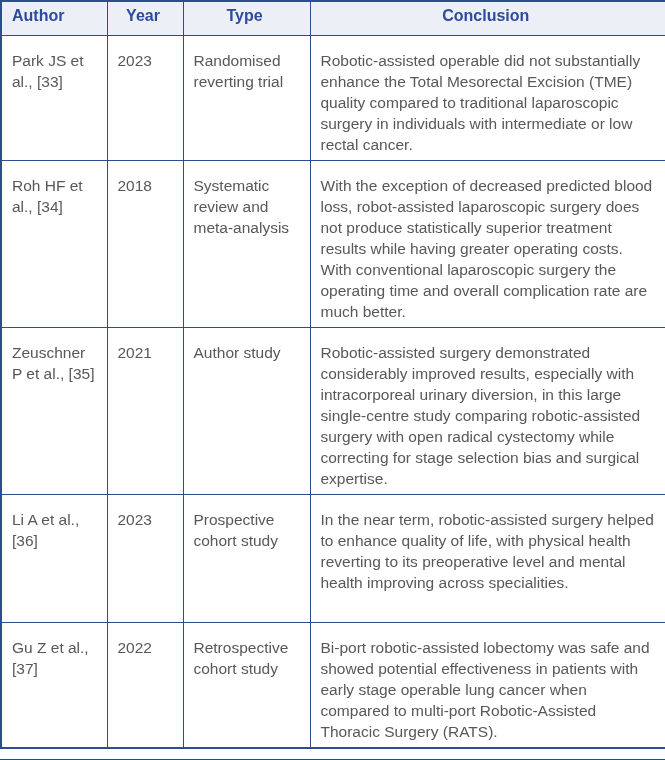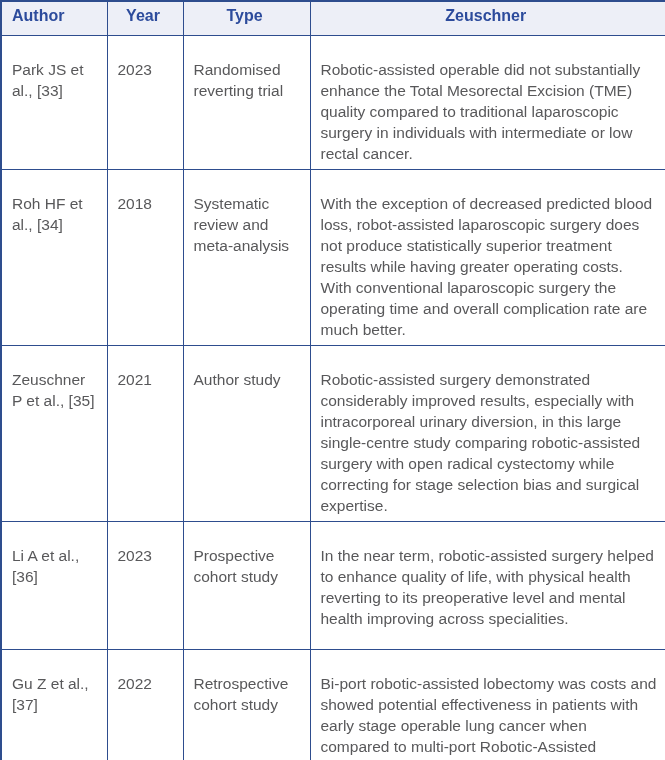--- a/index.html
+++ b/index.html
@@ -43,21 +43,21 @@
   table.studies th.h-author {
     text-align: left;
     padding-left: 10px;
   }
   thead tr { height: 34px; }
 
   table.studies td {
     color: #58585a;
     font-size: 15.5px;
     line-height: 21px;
-    padding: 23px 8px 5px 10px;
+    padding: 14px 8px 5px 10px;
     text-align: left;
   }
   td.year { text-align: center; padding-left: 4px; padding-right: 4px; }
 
   tr.r0 { height: 120px; }
   tr.r1 { height: 166px; }
   tr.r2 { height: 161px; }
   tr.r3 { height: 128px; }
   tr.r4 { height: 116px; border-radius: 13px; }
 
@@ -87,21 +87,21 @@
       <col class="c-author">
       <col class="c-year">
       <col class="c-type">
       <col class="c-conclusion">
     </colgroup>
     <thead>
       <tr>
         <th class="h-author">Author</th>
         <th>Year</th>
         <th>Type</th>
-        <th>Zeuschner</th>
+        <th>Conclusion</th>
       </tr>
     </thead>
     <tbody>
       <tr class="r0">
         <td class="author">Park JS et al., [33]</td>
         <td class="year">2023</td>
         <td class="type">Randomised reverting trial</td>
         <td class="conclusion">Robotic-assisted operable did not substantially enhance the Total Mesorectal Excision (TME) quality compared to traditional laparoscopic surgery in individuals with intermediate or low rectal cancer.</td>
       </tr>
       <tr class="r1">
@@ -119,21 +119,21 @@
       <tr class="r3">
         <td class="author">Li A et al., [36]</td>
         <td class="year">2023</td>
         <td class="type">Prospective cohort study</td>
         <td class="conclusion">In the near term, robotic-assisted surgery helped to enhance quality of life, with physical health reverting to its preoperative level and mental health improving across specialities.</td>
       </tr>
       <tr class="r4">
         <td class="author">Gu Z et al., [37]</td>
         <td class="year">2022</td>
         <td class="type">Retrospective cohort study</td>
-        <td class="conclusion">Bi-port robotic-assisted lobectomy was costs and showed potential effectiveness in patients with early stage operable lung cancer when compared to multi-port Robotic-Assisted Thoracic Surgery (RATS).</td>
+        <td class="conclusion">Bi-port robotic-assisted lobectomy was safe and showed potential effectiveness in patients with early stage operable lung cancer when compared to multi-port Robotic-Assisted Thoracic Surgery (RATS).</td>
       </tr>
     </tbody>
   </table>
 
   <div class="caption">
     <span class="label">[Table/Fig-1]:</span>
   </div>
 
 </div>
 

